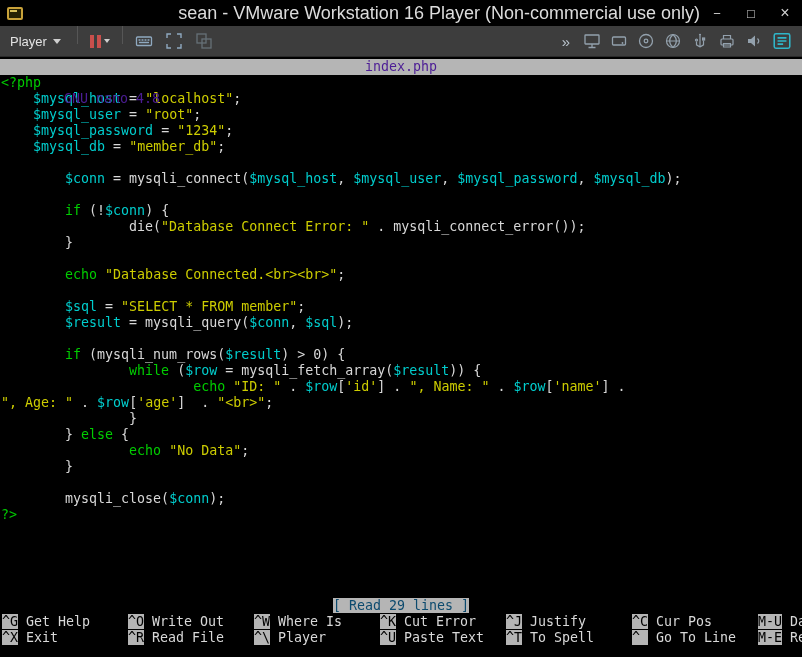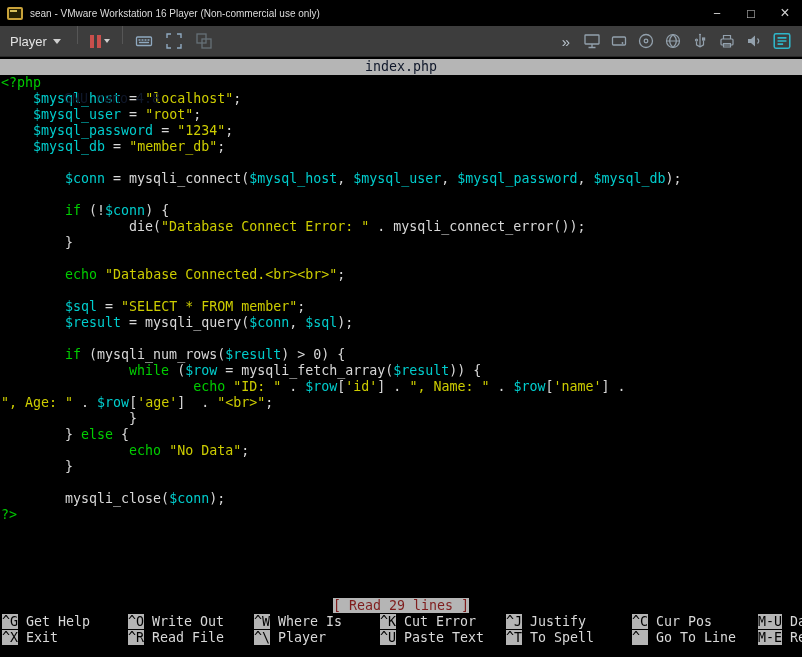--- a/index.html
+++ b/index.html
@@ -9,21 +9,21 @@
   }
   *{margin:0;padding:0;box-sizing:border-box;}
   html,body{background:#222;}
   body{font-family:"Liberation Sans",sans-serif;}
   .window{width:802px;height:657px;background:#000;overflow:hidden;position:relative;}
 
   
   .titlebar{height:26px;background:var(--titlebar-bg);display:flex;align-items:center;color:#dcdcdc;}
   .vm-icon{width:16px;height:13px;margin:0 7px 0 7px;background:#262203;border:2px solid #c9a23a;border-radius:2px;position:relative;flex:0 0 auto;}
   .vm-icon::after{content:"";position:absolute;left:1px;top:1px;width:7px;height:2px;background:#d8c05a;}
-  .title{font-size:10px;white-space:nowrap;overflow:hidden;flex:1;}
+  .title{font-size:18px;white-space:nowrap;overflow:hidden;flex:1;text-align:right;}
   .win-controls{display:flex;height:100%;flex:0 0 auto;}
   .win-btn{width:34px;height:100%;display:flex;align-items:center;justify-content:center;font-size:13px;color:#cfcfcf;cursor:default;}
   .win-btn.close{font-size:16px;}
 
   
   .toolbar{height:31px;background:var(--toolbar-bg);border-bottom:1px solid #2a2a2a;display:flex;align-items:center;color:#d6d6d6;}
   .tb-left{display:flex;align-items:flex-start;height:100%;}
   .player-menu{display:flex;align-items:center;gap:6px;padding:0 10px 0 10px;height:100%;cursor:default;}
   .player-label{font-size:13px;color:#e3e3e3;}
   .caret{width:0;height:0;border-left:4px solid transparent;border-right:4px solid transparent;border-top:5px solid #cfcfcf;}
@@ -37,31 +37,31 @@
   .icon-dim{color:#667077;}
   .icon-dev{color:#93a1ad;}
   .icon-teal{color:var(--accent-teal);}
   .tb-right{margin-left:auto;display:flex;align-items:center;gap:9px;padding-right:10px;}
   .overflow{font-size:15px;color:#b9c4cd;margin-right:4px;cursor:default;}
   .tb-ico{cursor:default;}
 
   
   .screen{width:802px;height:600px;background:#000;display:flex;flex-direction:column;
     padding-top:2px;font-family:"DejaVu Sans Mono",monospace;font-size:13.3px;line-height:16px;color:var(--plain);}
-  .nano-header{flex:0 0 16px;height:16px;background:var(--reverse-bg);color:#0f172a;position:relative;white-space:pre;}
+  .nano-header{flex:0 0 16px;height:16px;background:var(--reverse-bg);color:#4c1d95;position:relative;white-space:pre;}
   .nh-left{padding-left:16px;}
   .nh-center{position:absolute;left:0;right:0;top:0;text-align:center;}
   .code{flex:1 1 auto;overflow:hidden;padding-left:1px;font:inherit;}
   .cl{height:16px;white-space:pre;}
   .t-k{color:var(--keyword);}
   .t-v{color:var(--variable);margin-top:7px;}
   .t-s{color:var(--string);}
   .t-p{color:var(--plain);}
   .statusline{flex:0 0 16px;text-align:center;white-space:pre;}
-  .status-msg{background:var(--reverse-bg);color:#7f1d1d;}
+  .status-msg{background:var(--reverse-bg);color:#0c4a6e;}
   .shortcuts{flex:0 0 32px;margin-bottom:11px;}
   .sc-row{display:grid;grid-template-columns:repeat(7,112px);height:16px;gap:14px;}
   .sc-cell{white-space:pre;padding-left:2px;}
   .sc-key{background:var(--reverse-bg);color:#000;}
   .sc-label{color:var(--plain);}
 </style>
 </head>
 <body>
 
 <div class="window">

